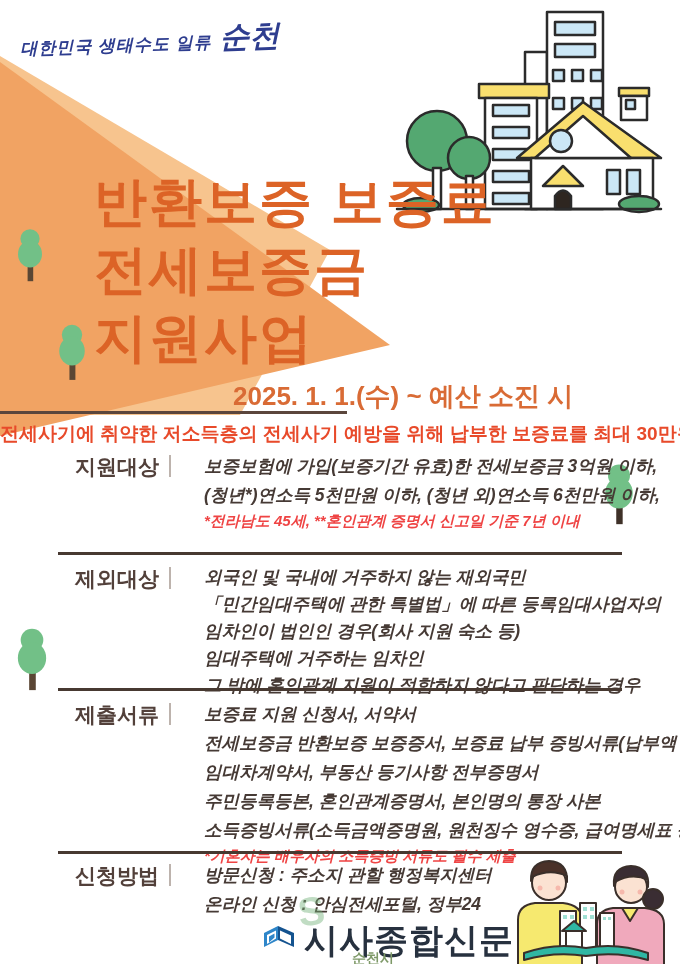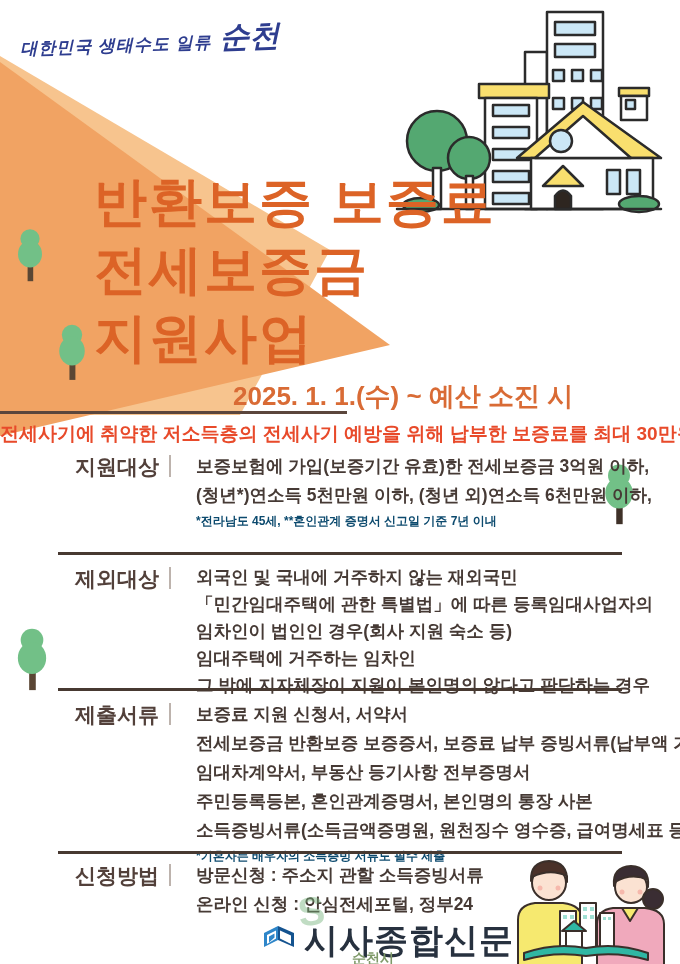--- a/index.html
+++ b/index.html
@@ -27,25 +27,25 @@
   .period-label{font-size:26px;font-weight:800;color:#E2672B;}
   .period-value{font-size:26px;font-weight:800;color:#D96B35;}
   .period-underline{position:absolute;left:0;top:411px;width:347px;height:3px;background:#5B463C;}
   
   .subtitle{position:absolute;left:0;top:421px;width:680px;text-align:center;
     font-size:19px;font-weight:800;color:#E84A2A;white-space:nowrap;}
   
   .section{position:absolute;left:0;width:680px;}
   .sec-head{position:absolute;left:75px;top:1px;font-size:21px;font-weight:800;color:#52403A;white-space:nowrap;text-align:center;}
   .sec-divider{position:absolute;left:169px;top:3px;height:22px;border-left:2px solid #BDB3AD;}
-  .sec-body{position:absolute;left:196px;top:0;font-size:17.5px;font-weight:700;color:#463A35;white-space:nowrap;}
+  .sec-body{position:absolute;left:204px;top:0;font-size:17.5px;font-weight:700;color:#463A35;white-space:nowrap;font-style:italic;}
   .sec-line{height:29px;line-height:29px;}
   .s2 .sec-line{height:27px;line-height:27px;}
   .s4 .sec-line{height:29px;line-height:29px;}
-  .sec-note{font-size:12px;font-weight:800;color:#0c4a6e;line-height:20px;margin-top:1px;}
+  .sec-note{font-size:15px;font-weight:800;color:#ef4444;line-height:20px;margin-top:1px;}
   .sep{position:absolute;left:58px;width:564px;height:2.5px;background:#473931;}
   .sep1{top:552px;} .sep2{top:688px;} .sep3{top:851px;}
   
   .footer{position:absolute;left:0;top:891px;width:680px;height:73px;}
   .emblem-watermark{position:absolute;left:298px;top:-2px;font-size:40px;font-weight:800;
     color:rgba(116,178,122,0.45);transform:rotate(-8deg);}
   .paper-logo{position:absolute;left:262px;top:27px;display:flex;align-items:center;gap:8px;}
   .paper-name{font-size:34px;font-weight:800;color:#27313F;letter-spacing:1px;white-space:nowrap;}
   .paper-city{position:absolute;left:352px;top:59px;font-size:14px;font-weight:700;color:#7E9968;}
   
@@ -161,21 +161,21 @@
   <div class="sep sep1"></div>
 
   <div class="section s2" style="top:564px;">
     <div class="sec-head">제외대상</div>
     <div class="sec-divider"></div>
     <div class="sec-body">
       <div class="sec-line">외국인 및 국내에 거주하지 않는 재외국민</div>
       <div class="sec-line">「민간임대주택에 관한 특별법」에 따른 등록임대사업자의</div>
       <div class="sec-line">임차인이 법인인 경우(회사 지원 숙소 등)</div>
       <div class="sec-line">임대주택에 거주하는 임차인</div>
-      <div class="sec-line">그 밖에 지자체장이 지원이 본인명의 않다고 판단하는 경우</div>
+      <div class="sec-line">그 밖에 혼인관계 지원이 적합하지 않다고 판단하는 경우</div>
     </div>
   </div>
   <div class="sep sep2"></div>
 
   <div class="section s3" style="top:700px;">
     <div class="sec-head">제출서류</div>
     <div class="sec-divider"></div>
     <div class="sec-body">
       <div class="sec-line">보증료 지원 신청서, 서약서</div>
       <div class="sec-line">전세보증금 반환보증 보증증서, 보증료 납부 증빙서류(납부액 기재)</div>
@@ -184,21 +184,21 @@
       <div class="sec-line">소득증빙서류(소득금액증명원, 원천징수 영수증, 급여명세표 등)</div>
       <div class="sec-note">*기혼자는 배우자의 소득증빙 서류도 필수 제출</div>
     </div>
   </div>
   <div class="sep sep3"></div>
 
   <div class="section s4" style="top:861px;">
     <div class="sec-head">신청방법</div>
     <div class="sec-divider"></div>
     <div class="sec-body">
-      <div class="sec-line">방문신청 : 주소지 관할 소득증빙서류</div>
+      <div class="sec-line">방문신청 : 주소지 관할 행정복지센터</div>
       <div class="sec-line">온라인 신청 : 안심전세포털, 정부24</div>
     </div>
   </div>
 
   <div class="footer">
     <div class="emblem-watermark">S</div>
     <div class="paper-logo">
       <span>
         <svg width="34" height="30" viewBox="0 0 34 30">
           <polygon points="2,23 2,9 16,2 16,16" fill="#2E86C9"></polygon>

